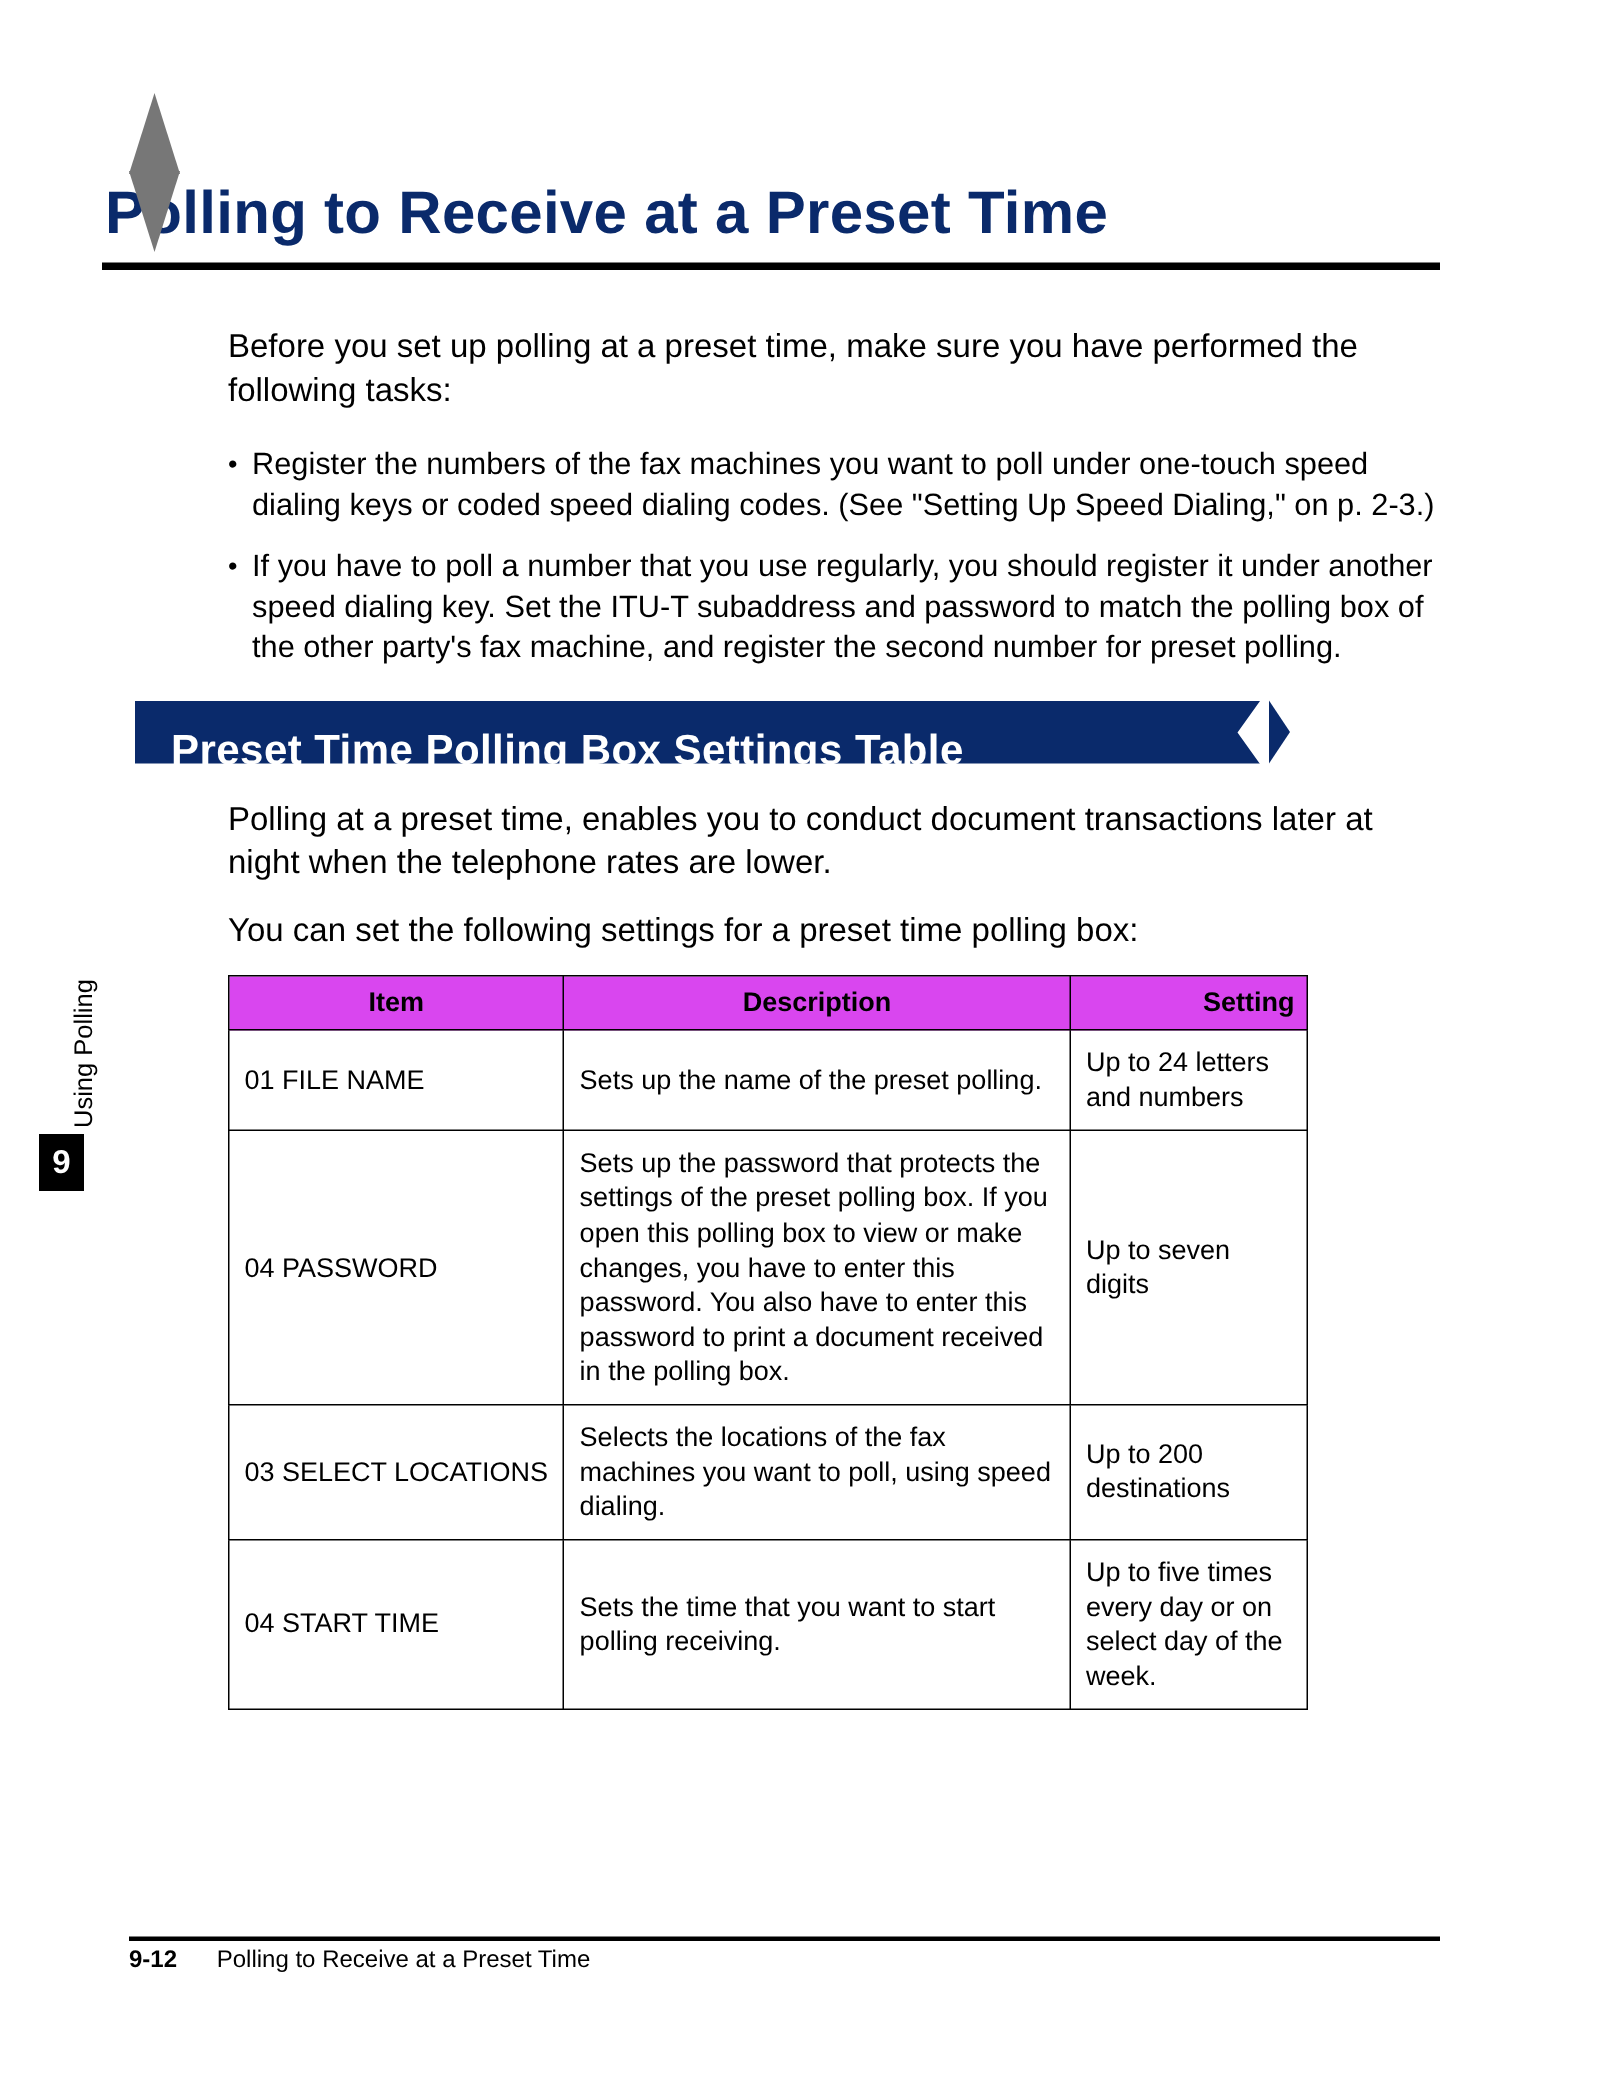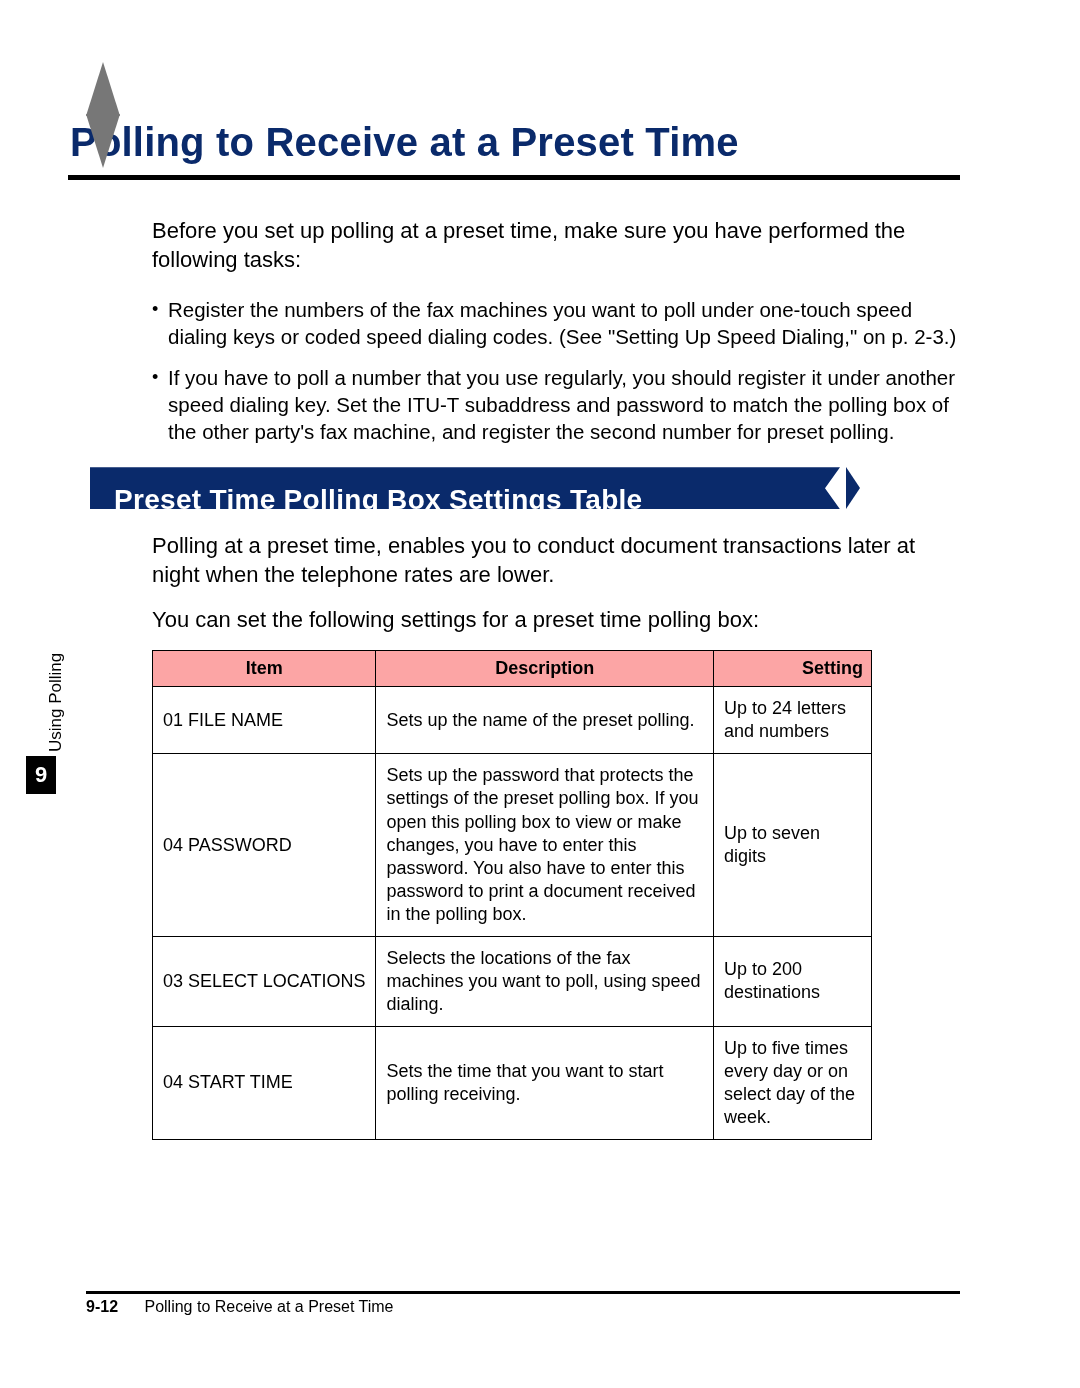--- a/index.html
+++ b/index.html
@@ -142,21 +142,21 @@
     white-space: nowrap;
   }
   
   table.settings {
     border-collapse: collapse;
     width: 720px;
     margin: 8px 0 0 80px;
     font-size: 18px;
   }
   table.settings th {
-    background: #fca5a5;
+    background: #d946ef;
     font-weight: bold;
     text-align: center;
     padding: 7px 8px;
     border: 1px solid #000;
   }
   table.settings td {
     border: 1px solid #000;
     padding: 10px 10px;
     vertical-align: middle;
     line-height: 1.28;

